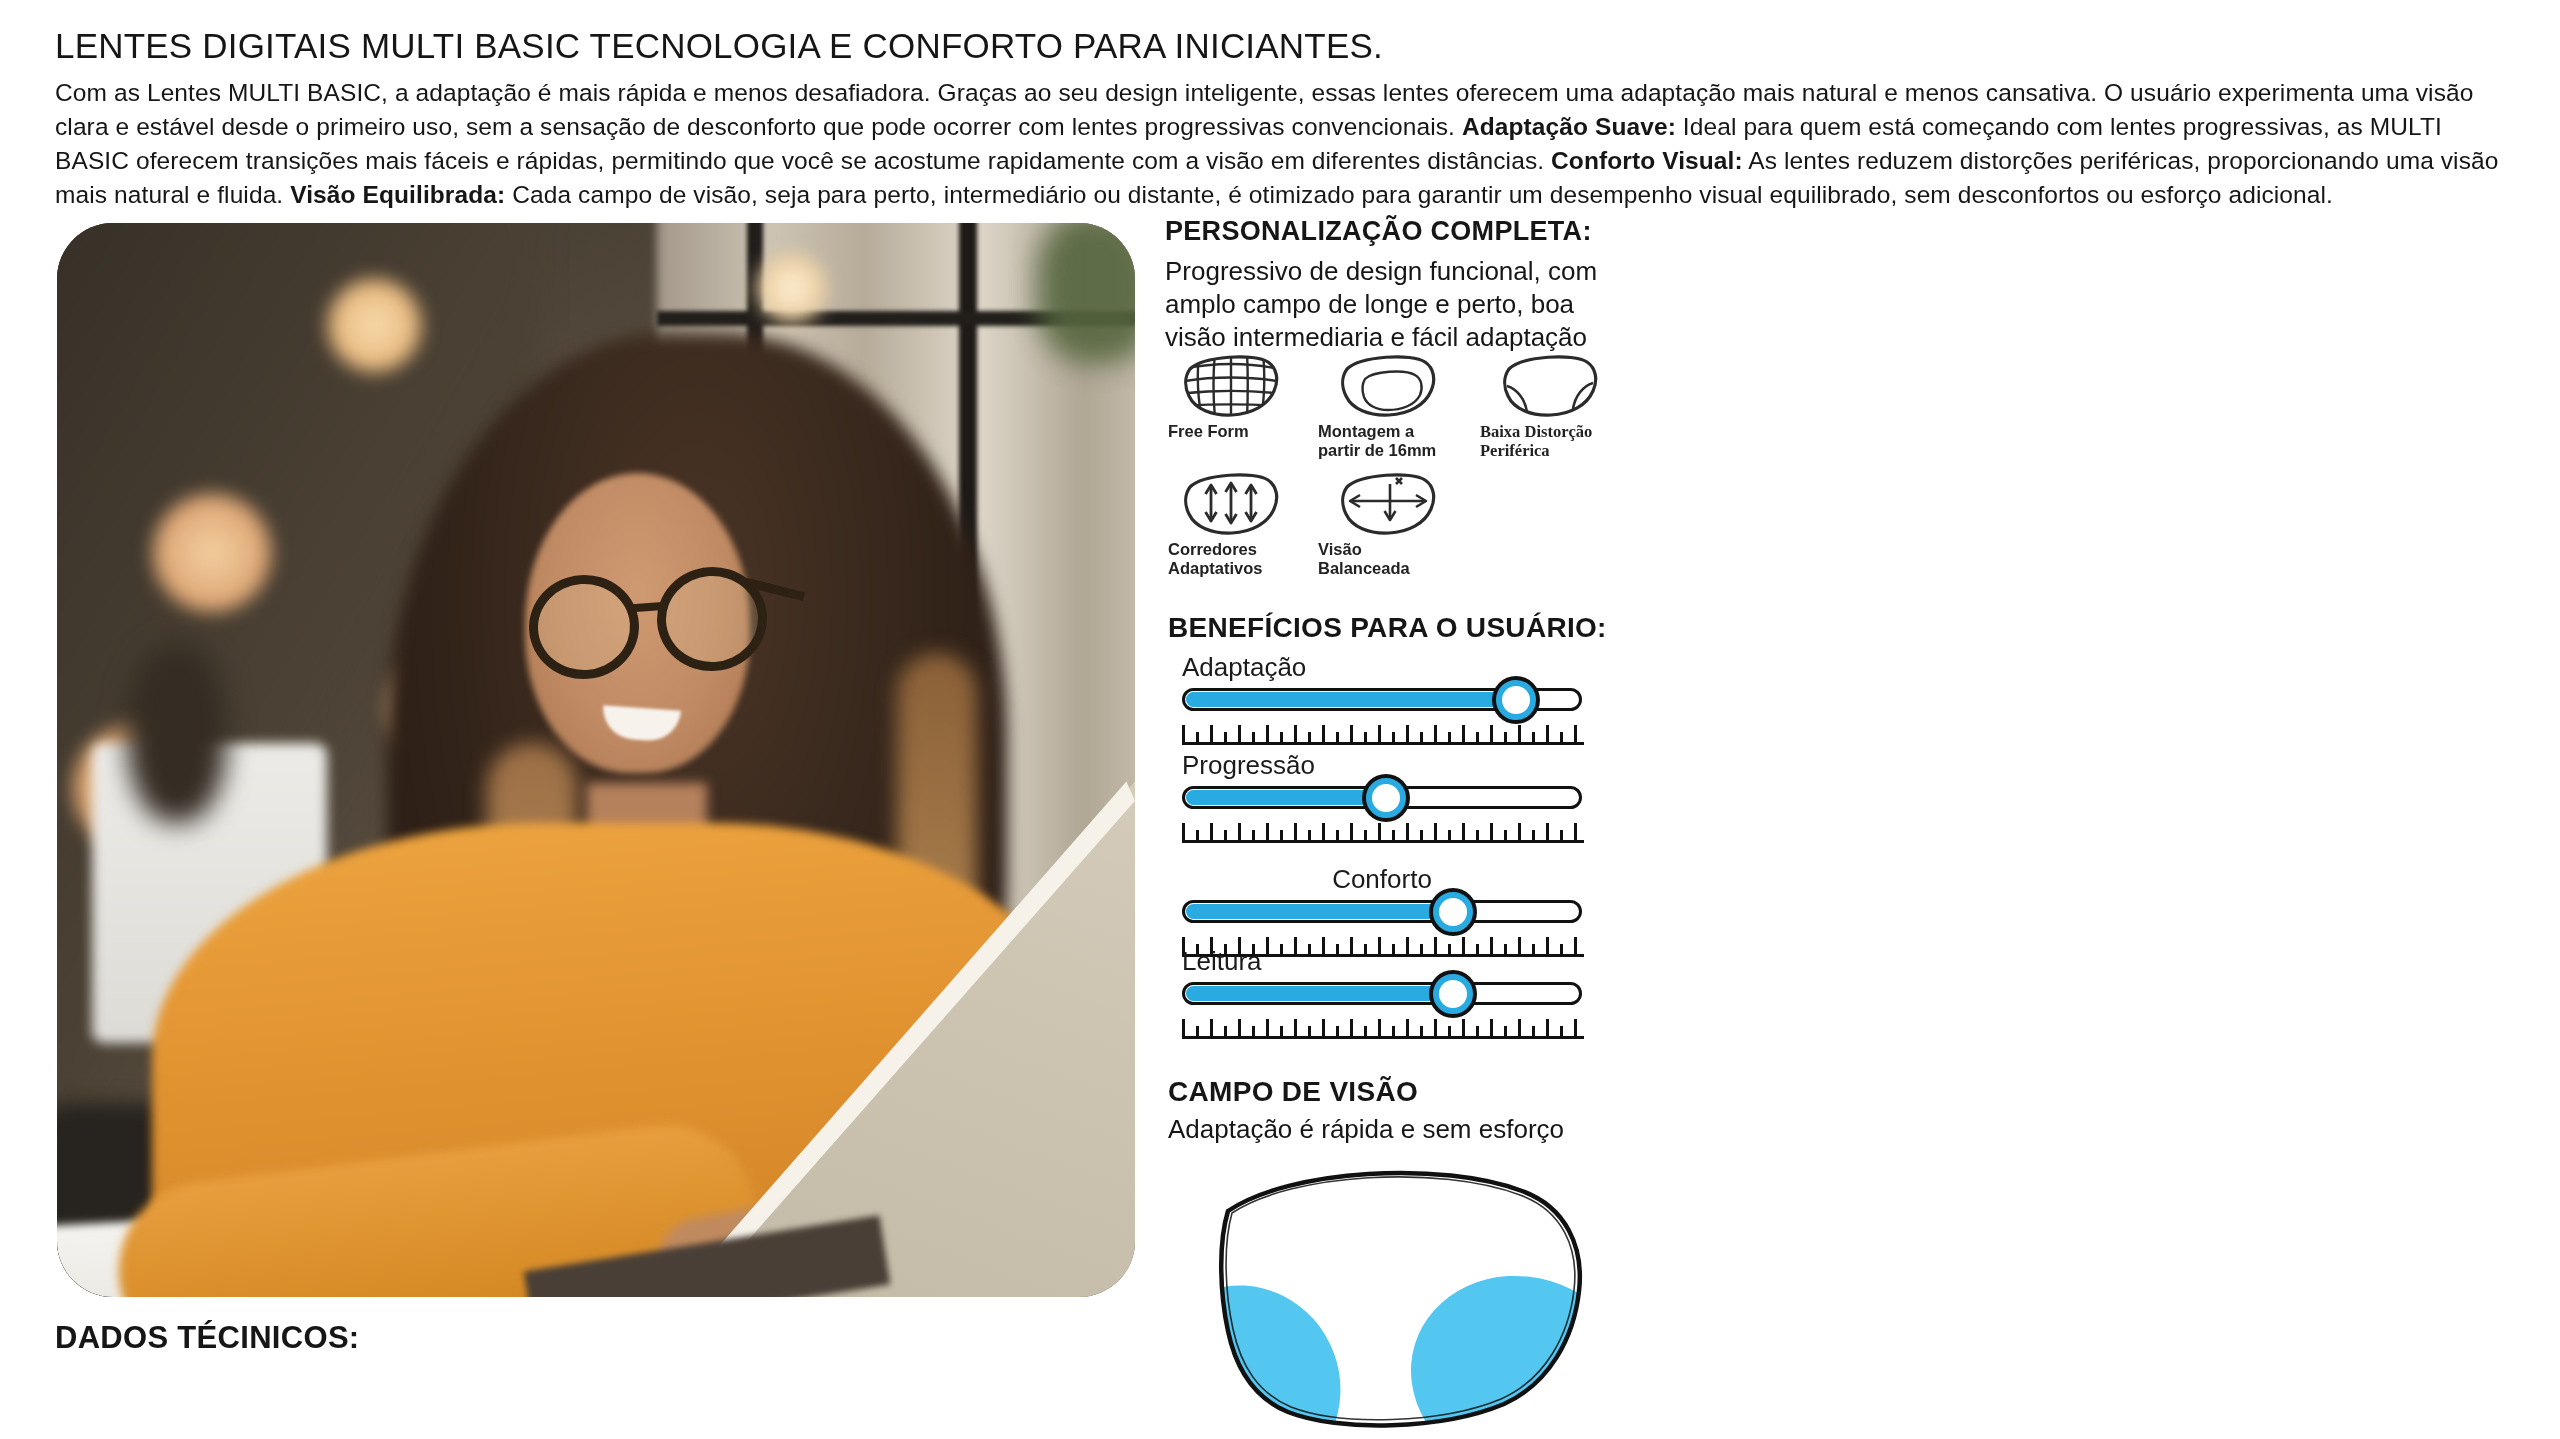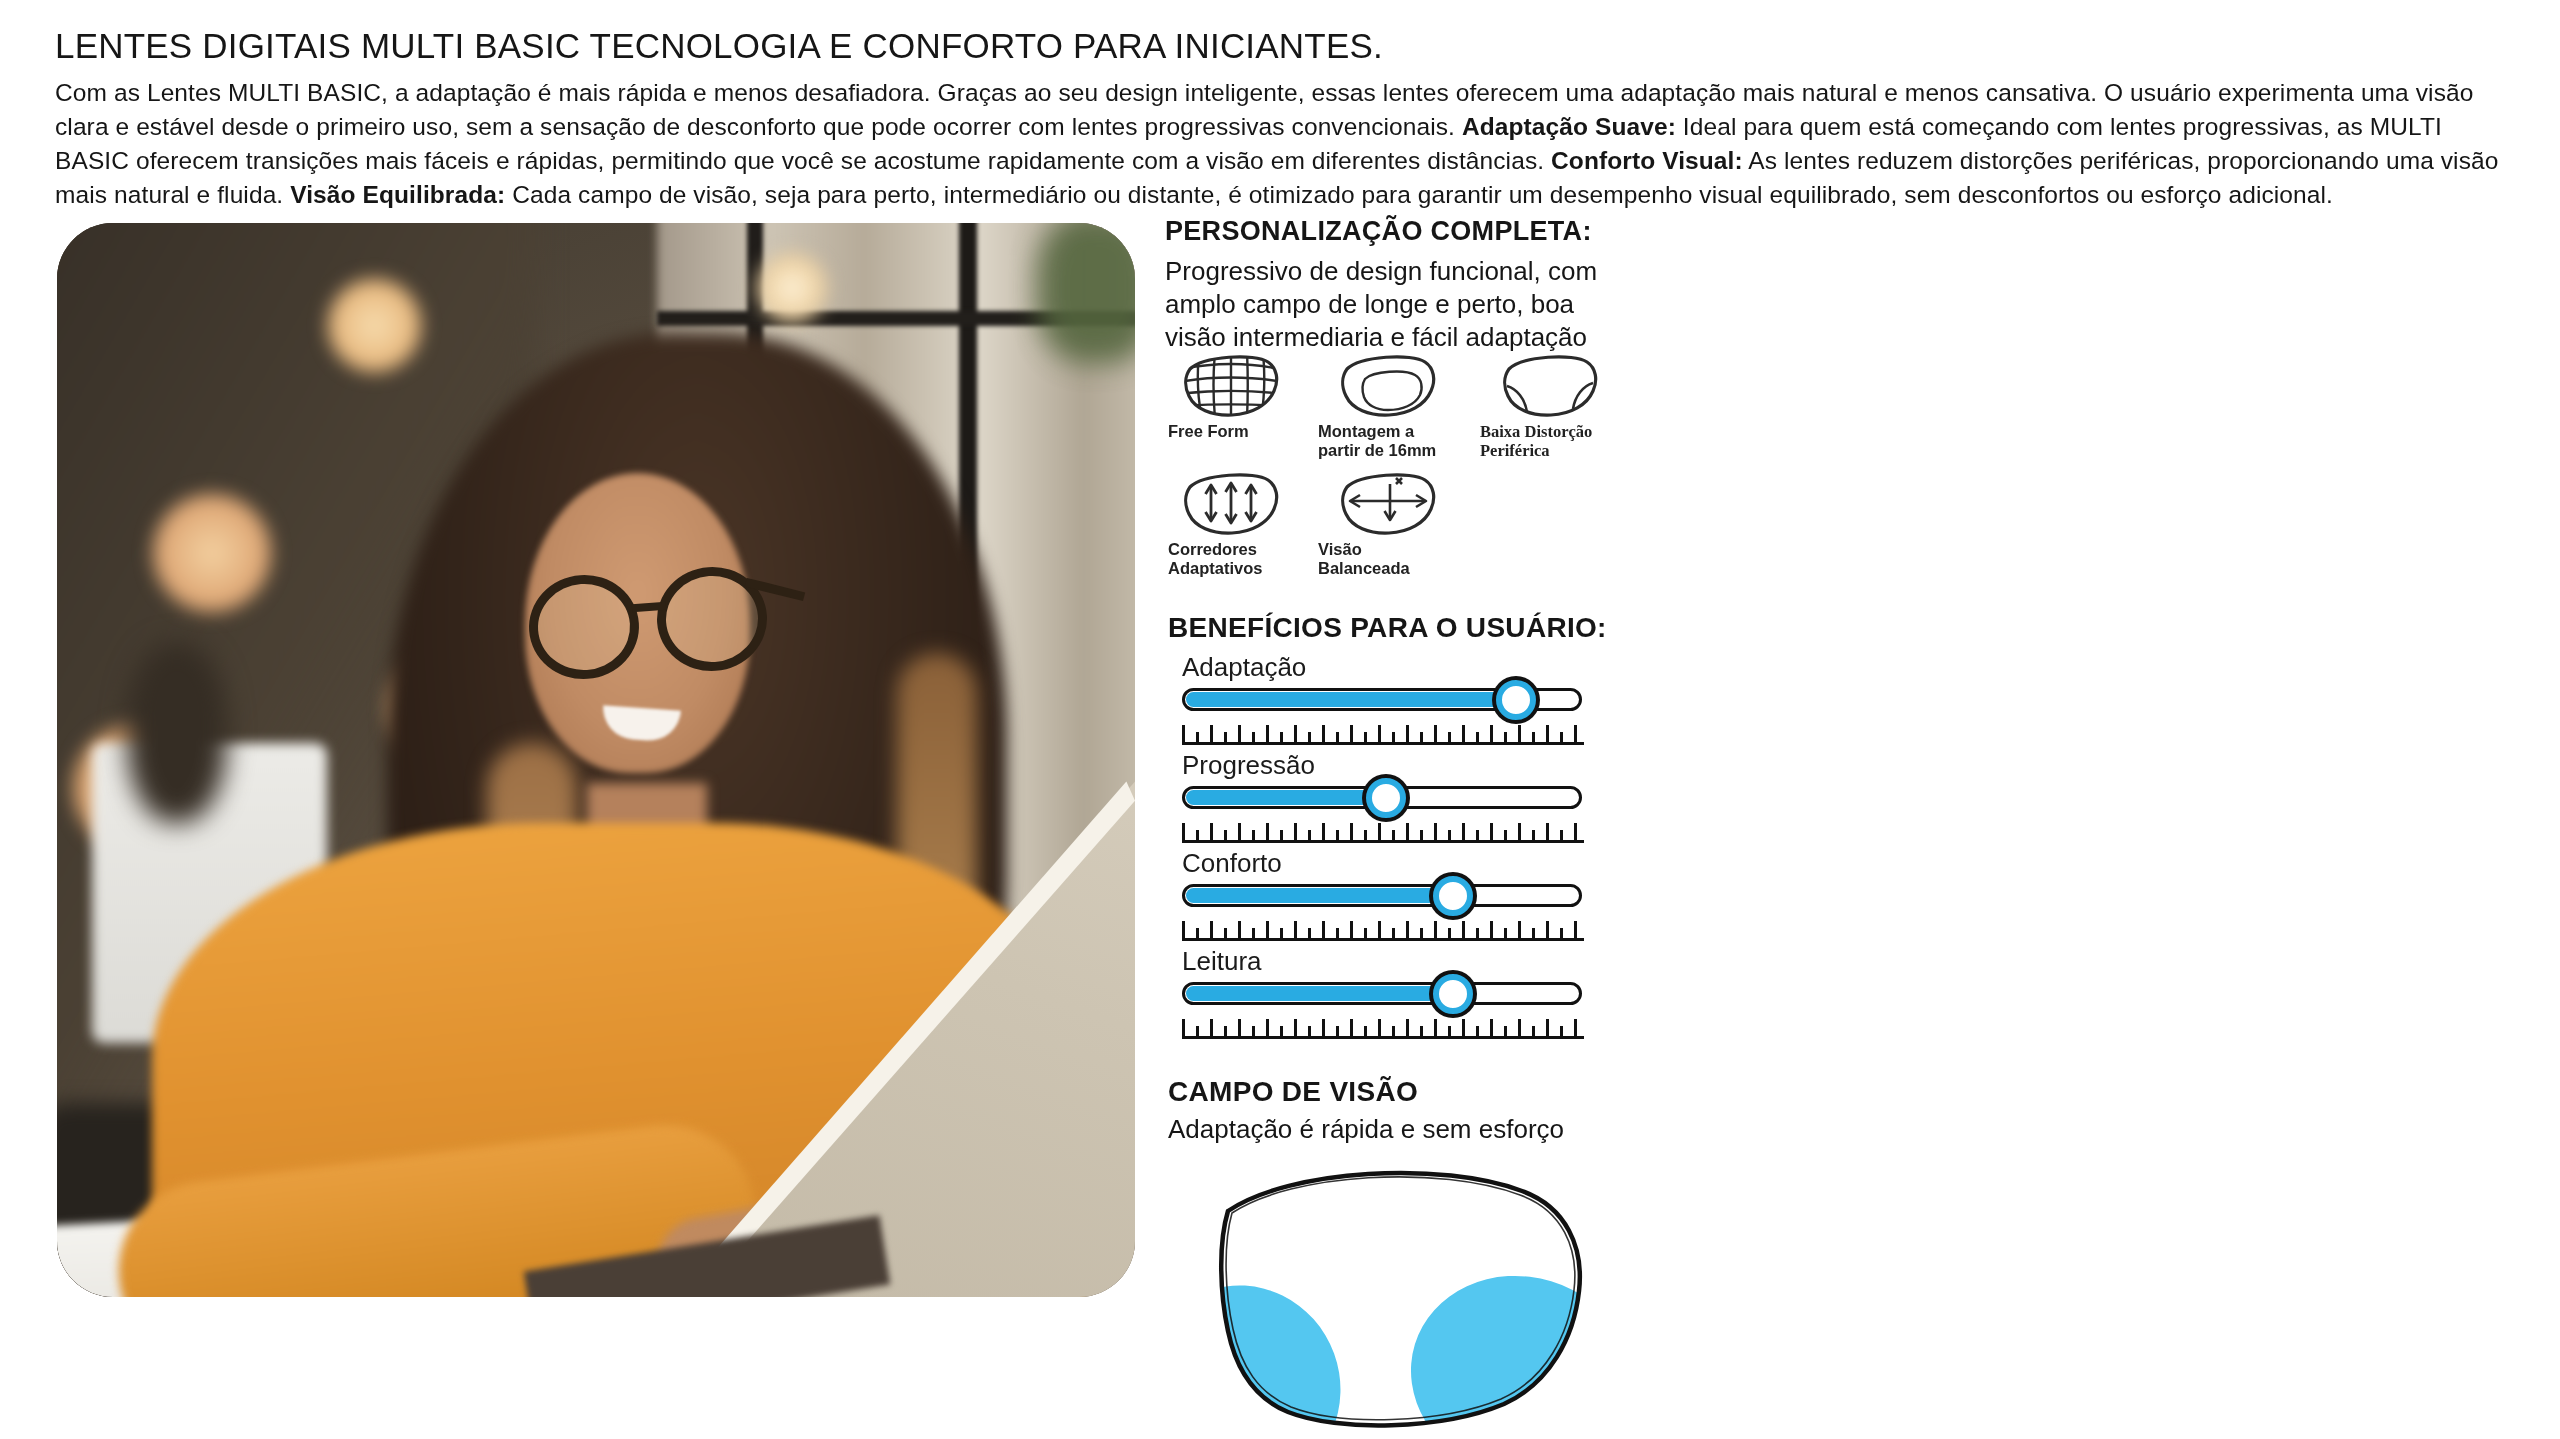--- a/index.html
+++ b/index.html
@@ -74,21 +74,21 @@
   .feature-item svg { display:block; margin:0 auto; }
   .feature-label { margin-top:4px; font-size:16.5px; font-weight:bold; line-height:19px; color:#222; }
   .f1 { left:0px;   top:0px;   width:125px; }
   .f2 { left:150px; top:0px;   width:140px; }
   .f3 { left:312px; top:0px;   width:140px;font-family:Liberation Serif, serif; }
   .f4 { left:0px;   top:118px; width:125px; }
   .f5 { left:150px; top:118px; width:140px; }
 
   #benefits { position:absolute; left:1168px; top:612px; width:440px; }
   .slider-group { position:absolute; left:14px; width:400px; --val:50; }
-  .sg1 { top:40px; } .sg2 { top:138px; } .sg3 { top:236px; } .sg4 { top:334px; }
+  .sg1 { top:40px; } .sg2 { top:138px; } .sg3 { top:252px;text-align:center; } .sg4 { top:334px; }
   .slider-label { font-size:26px; margin-bottom:5px; color:#1b1b1b; }
   .slider-track { position:relative; width:400px; height:23px; border:3.5px solid #111; border-radius:13px; background:#fff; }
   .slider-fill { position:absolute; left:1px; top:1px; bottom:1px; width:calc(var(--val)*1% - 2px); background:#29ABE2; border-radius:9px; }
   .slider-knob { position:absolute; top:50%; left:calc(var(--val)*1%); transform:translate(-50%,-50%);
     width:40px; height:40px; border-radius:50%; background:#fff; border:6px solid #29ABE2; box-shadow:0 0 0 4px #111; }
   .slider-ruler { margin-top:12px; width:402px; height:22px; border-bottom:3px solid #111;
     background-image:
       repeating-linear-gradient(90deg,#111 0 3px,transparent 3px 28px),
       repeating-linear-gradient(90deg,#111 0 3px,transparent 3px 28px);
     background-size:100% 17px,100% 10px;
@@ -282,13 +282,14 @@
     <g clip-path="url(#fovClip)">
       <ellipse cx="72" cy="228" rx="98" ry="102" fill="#54C7F0" transform="rotate(-20 72 228)"></ellipse>
       <ellipse cx="352" cy="218" rx="112" ry="100" fill="#54C7F0" transform="rotate(17 352 218)"></ellipse>
     </g>
     <path d="M58 52 C120 10 272 2 352 32 C396 48 414 88 409 132 C404 178 380 224 334 245 C272 271 168 273 118 253 C84 239 66 210 58 172 C50 135 48 85 58 52 Z" fill="none" stroke="#111111" stroke-width="4.5"></path>
     <path d="M62 54 C122 14 270 6 350 36 C392 51 409 89 404 131 C399 175 376 220 331 240 C271 265 170 267 121 248 C88 234 71 207 63 170 C55 134 53 86 62 54 Z" fill="none" stroke="#111111" stroke-width="1.6" opacity="0.85"></path>
   </svg>
 </div>
 
 <div id="technical">
+  <div id="technical-heading">DADOS TÉCINICOS:</div>
 </div>
 
 </body></html>

